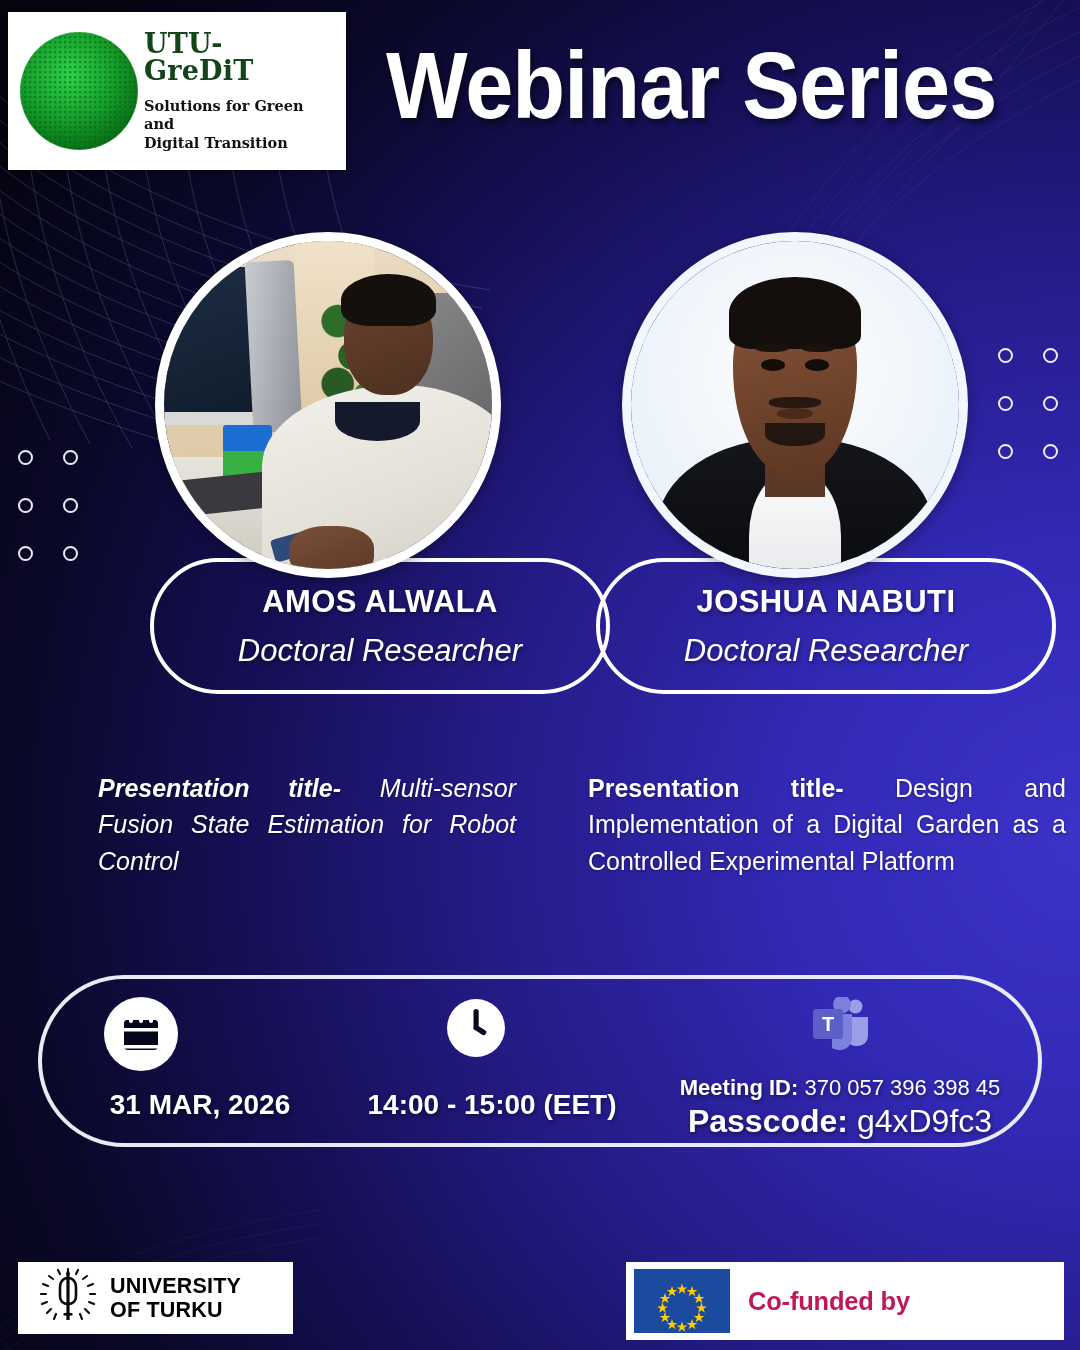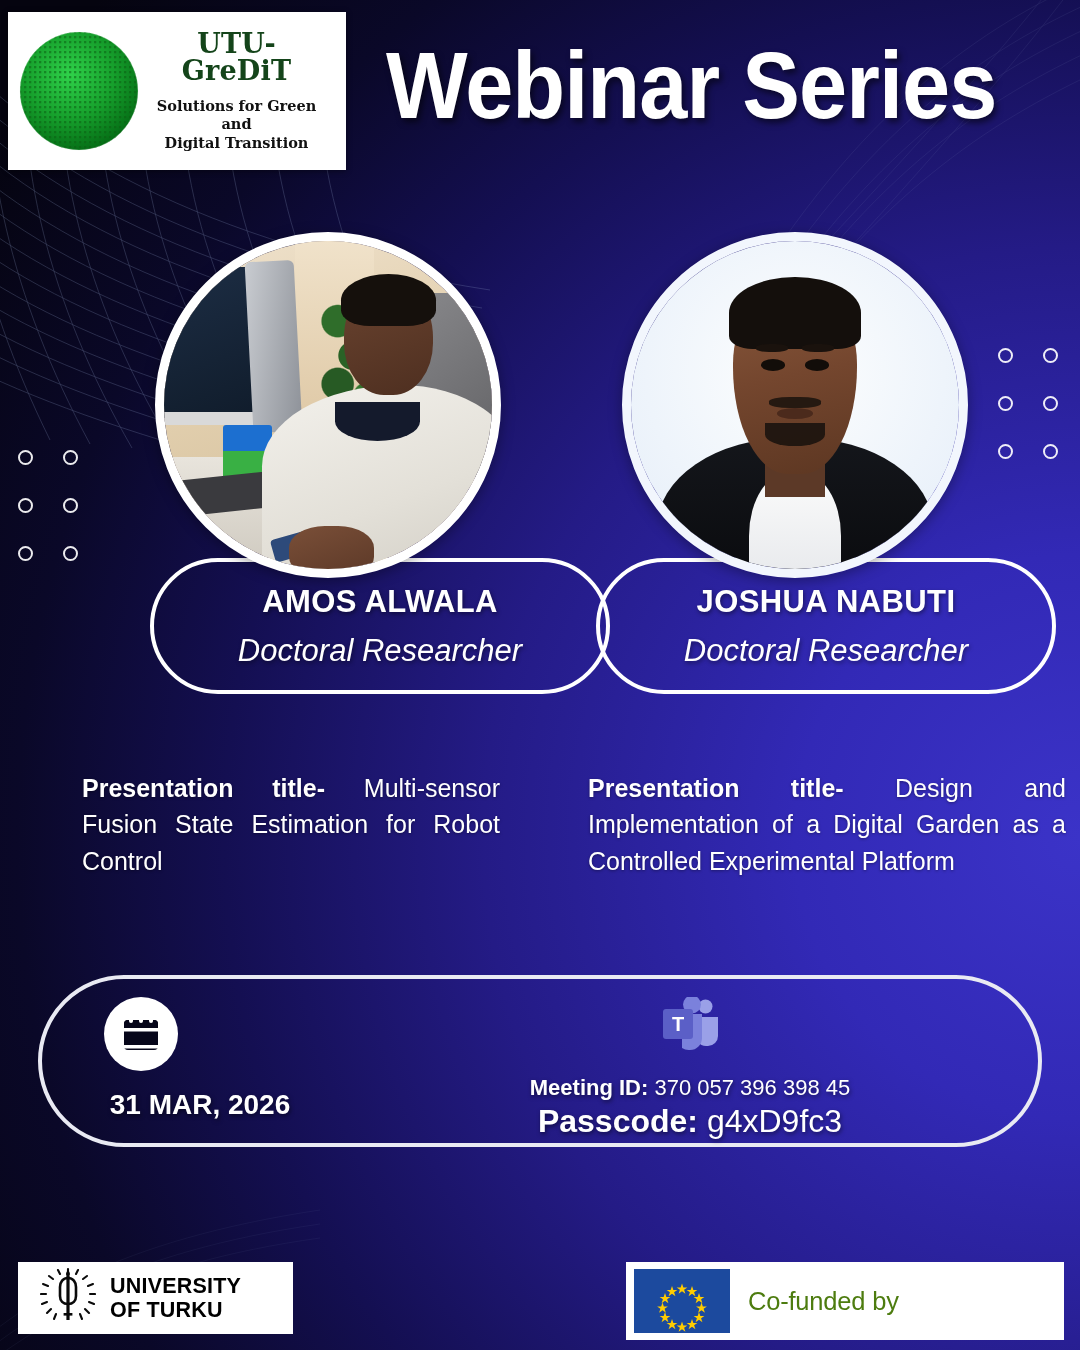--- a/index.html
+++ b/index.html
@@ -27,21 +27,21 @@
   
   #logo-card {
     position: absolute; left: 8px; top: 12px;
     width: 338px; height: 158px;
     background: #ffffff;
     display: flex; align-items: center;
     box-shadow: 0 1px 6px rgba(0,0,0,.45);
   }
   #globe-wrap { width: 130px; height: 130px; margin-left: 6px; flex: none; position: relative; }
   #globe-wrap svg { display:block; filter: blur(.4px); }
-  #logo-text { flex: 1; text-align: center; padding-right: 17px; }
+  #logo-text { flex: 1; padding-right: 17px; }
   #logo-title {
     font-family: "DejaVu Serif", serif;
     font-weight: bold; font-size: 27px; color: #14441a;
     letter-spacing: .2px; line-height: 1;
   }
   #logo-sub {
     font-family: "DejaVu Serif", serif;
     font-weight: bold; font-size: 14.5px; color: #111;
     line-height: 1.25; margin-top: 13px;
   }
@@ -174,21 +174,21 @@
 
   
   .pres {
     position: absolute; top: 770px;
     color: #ffffff;
     font-size: 25px;
     line-height: 1.45;
     text-align: justify;
     text-shadow: 0 1px 3px rgba(0,0,0,.4);
   }
-  #pres-1 { left: 82px; width: 418px; }
+  #pres-1 { left: 98px; width: 418px; font-style: italic; }
   #pres-2 { left: 588px; width: 478px; }
   .pres b { font-weight: bold; }
 
   
   #details-bar {
     position: absolute; left: 38px; top: 975px;
     width: 1004px; height: 172px;
     border: 4px solid #e9eaf3;
     border-radius: 86px;
     box-sizing: border-box;
@@ -231,21 +231,21 @@
   }
   #footer-eu {
     position: absolute; left: 626px; top: 1262px;
     width: 438px; height: 78px;
     background: #fff;
     display: flex; align-items: center; gap: 18px;
     padding: 0 10px 0 8px; box-sizing: border-box;
   }
   #eu-flag { width: 96px; height: 64px; background: #1c4a9e; flex: none; position: relative; }
   #eu-text {
-    font-weight: normal; font-size: 25.5px; color: #4d7c0f;
+    font-weight: bold; font-size: 25.5px; color: #be185d;
     line-height: 1.18; letter-spacing: -.2px;
   }
 </style>
 </head>
 <body>
 
 <div id="poster">
 
   <div class="mesh" id="mesh-tl">
     <svg viewBox="0 0 560 470" xmlns="http://www.w3.org/2000/svg">
@@ -419,20 +419,30 @@
           <rect x="18" y="31" width="38" height="3.5" fill="#ffffff"></rect>
           <rect x="18" y="48" width="38" height="3.5" fill="#ffffff"></rect>
           <rect x="25" y="17" width="4" height="9" rx="2" fill="#ffffff"></rect>
           <rect x="35" y="17" width="4" height="9" rx="2" fill="#ffffff"></rect>
           <rect x="45" y="17" width="4" height="9" rx="2" fill="#ffffff"></rect>
         </svg>
       </div>
       <div class="det-text" id="date-text">31 MAR, 2026</div>
     </div>
 
+    <div class="det-col" id="det-time">
+      <div class="ico" id="clk-ico">
+        <svg width="62" height="62" viewBox="0 0 62 62" xmlns="http://www.w3.org/2000/svg">
+          <circle cx="31" cy="31" r="29" fill="#ffffff"></circle>
+          <rect x="28.5" y="12" width="5.2" height="21" rx="2.6" fill="#0a0a1e"></rect>
+          <rect x="29" y="28" width="5.2" height="14" rx="2.6" fill="#0a0a1e" transform="rotate(-58 31.6 31)"></rect>
+        </svg>
+      </div>
+      <div class="det-text" id="time-text">14:00 - 15:00 (EET)</div>
+    </div>
 
     <div class="det-col" id="det-meet">
       <div class="ico" id="teams-ico">
         <svg width="60" height="56" viewBox="0 0 60 56" xmlns="http://www.w3.org/2000/svg">
           <circle cx="45.5" cy="9.5" r="7" fill="#9aa0e8"></circle>
           <circle cx="32" cy="7.5" r="9" fill="#7b81dc"></circle>
           <path d="M38 20h20v19a10 10 0 0 1-10 10h-2a10 10 0 0 1-8-4V20z" fill="#9aa0e8"></path>
           <path d="M22 17h20v24a12 12 0 0 1-12 12h-1a12 12 0 0 1-7-2V17z" fill="#7b81dc"></path>
           <rect x="3" y="12" width="30" height="30" rx="3" fill="#5b5fc7"></rect>
           <text x="18" y="34" font-family="Liberation Sans, sans-serif" font-size="20" font-weight="bold" fill="#ffffff" text-anchor="middle">T</text>

